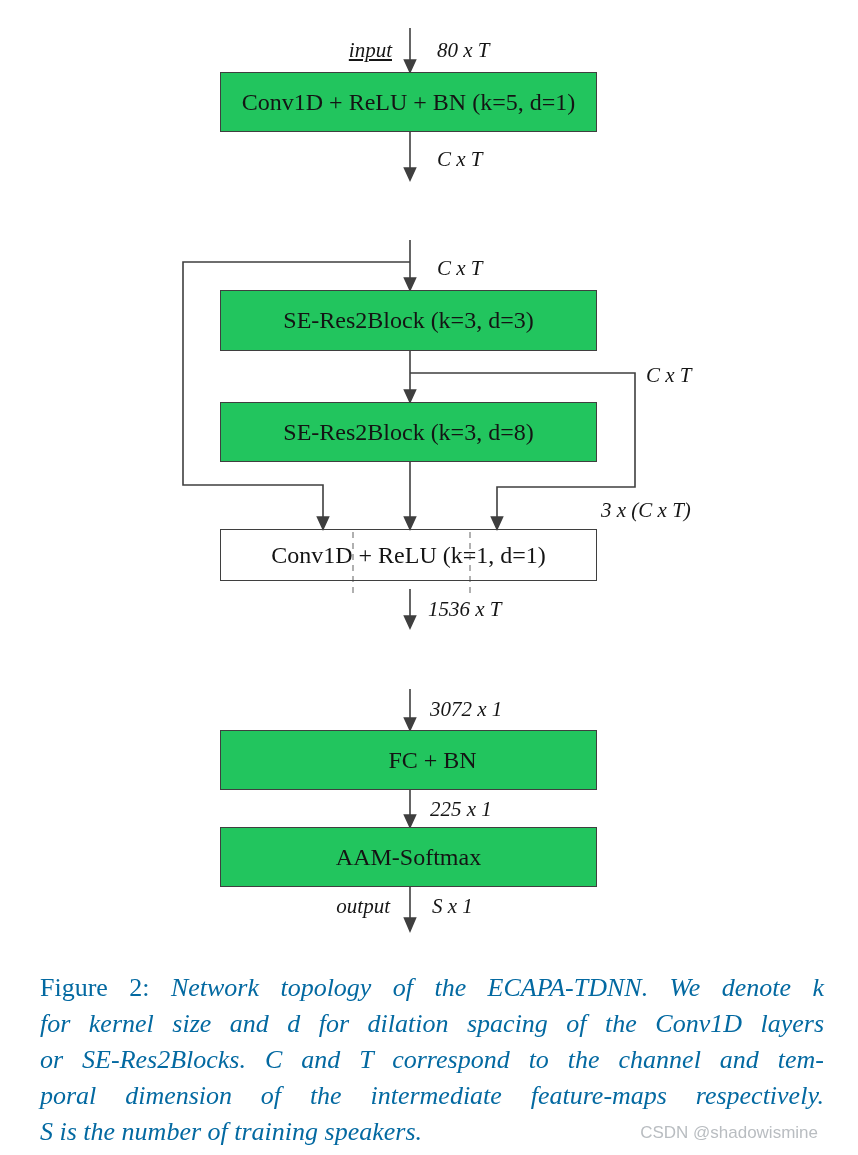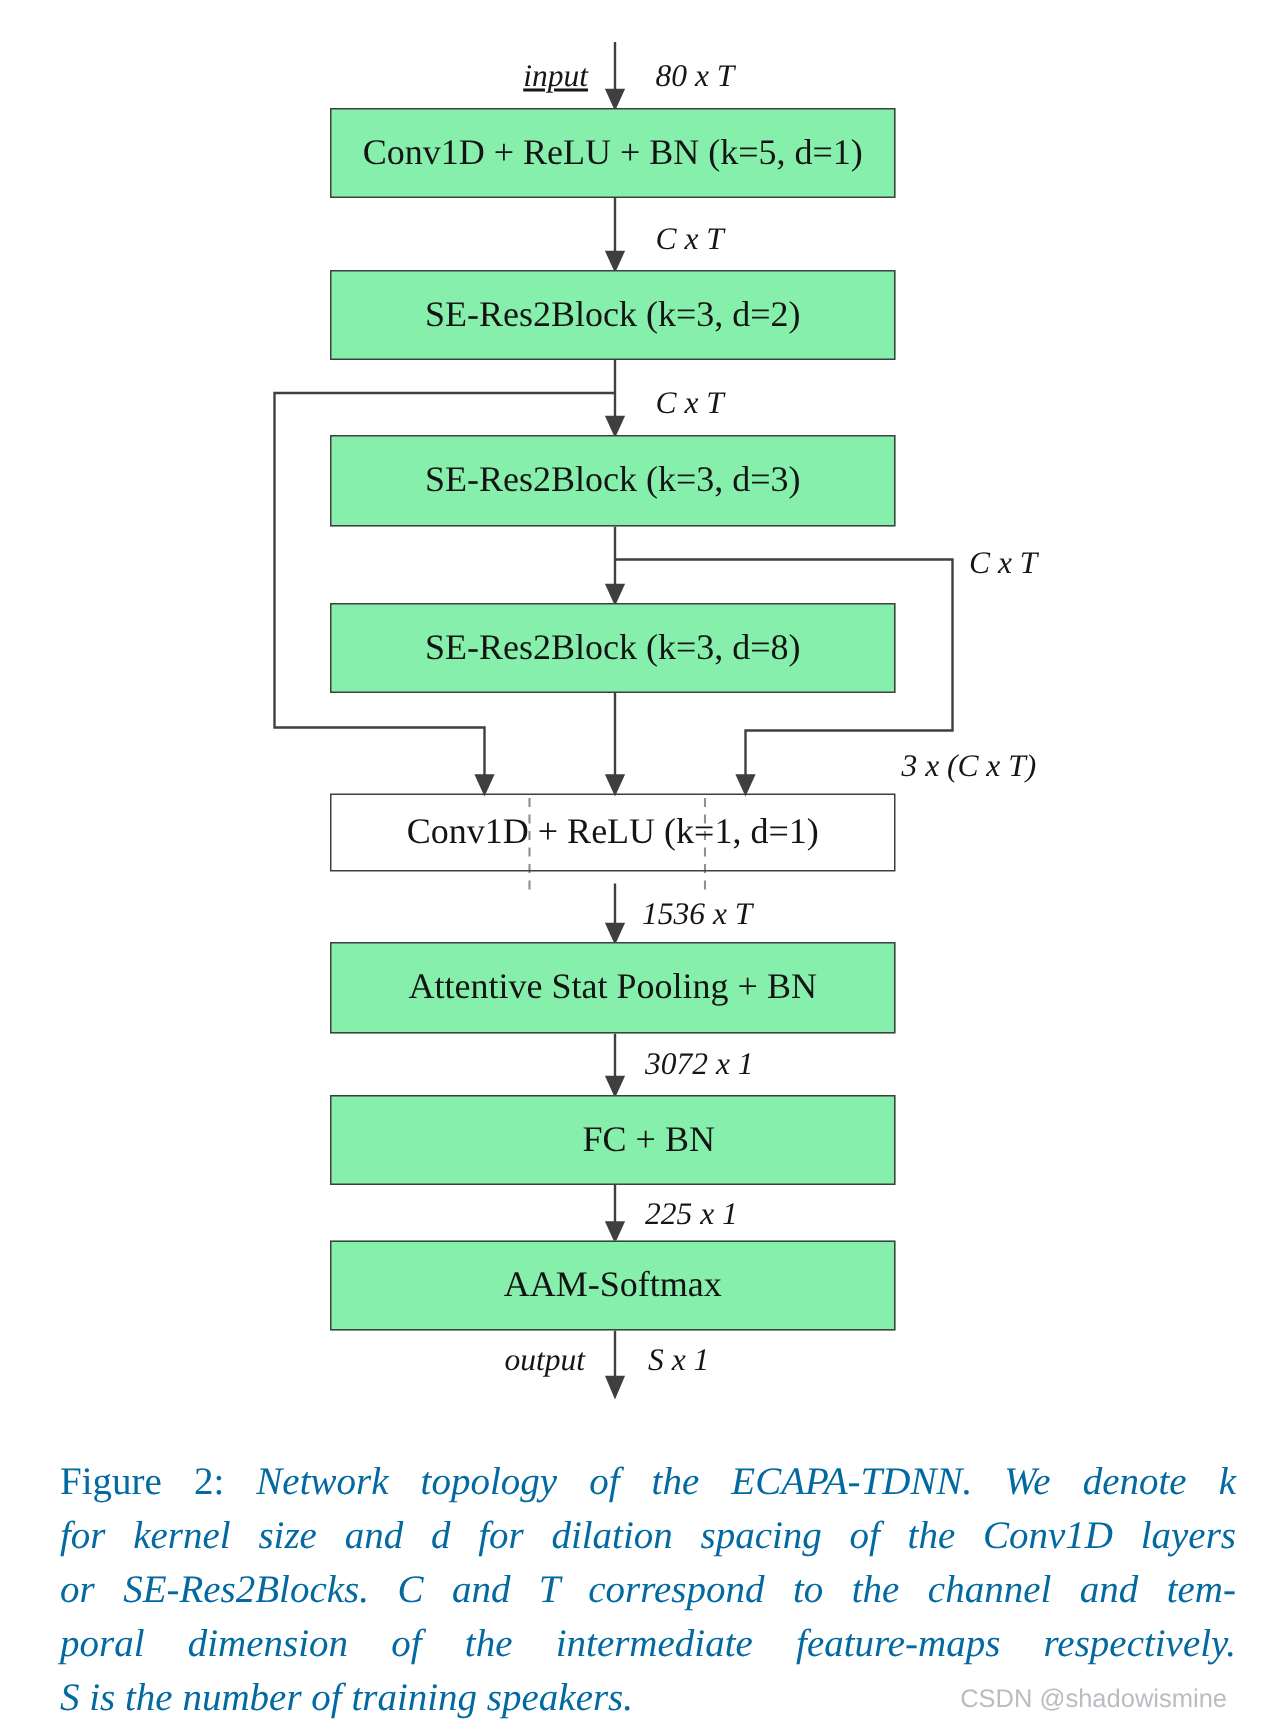--- a/index.html
+++ b/index.html
@@ -12,21 +12,21 @@
     overflow: hidden;
     color: #141414;
   }
   svg.wires { position: absolute; left: 0; top: 0; }
 
   .box {
     position: absolute;
     left: 220px;
     width: 377px;
     box-sizing: border-box;
-    background: #86efac;
+    background: #22c55e;
     border: 1.5px solid var(--line-color, #3f3f3f);
     display: flex;
     align-items: center;
     justify-content: center;
     font-size: 24px;
     white-space: nowrap;
     z-index: 2;
   }
   .b1 { top: 72px;  height: 60px; }
   .b2 { top: 180px; height: 60px; }
@@ -135,34 +135,28 @@
 
     <g stroke="#8f8f8f" stroke-width="1.4">
       <line x1="353" y1="532" x2="353" y2="593" stroke-dasharray="6 5"></line>
       <line x1="470" y1="532" x2="470" y2="593" stroke-dasharray="6 5"></line>
     </g>
   </svg>
 
   <div class="box b1">
     <span>Conv1D + ReLU + BN (k=5, d=1)</span>
   </div>
-  <div class="box b2">
-    <span>SE-Res2Block (k=3, d=2)</span>
-  </div>
   <div class="box b3">
     <span>SE-Res2Block (k=3, d=3)</span>
   </div>
   <div class="box b4">
     <span>SE-Res2Block (k=3, d=8)</span>
   </div>
   <div class="box b5">
     <span>Conv1D + ReLU (k=1, d=1)</span>
-  </div>
-  <div class="box b6">
-    <span>Attentive Stat Pooling + BN</span>
   </div>
   <div class="box b7">
     <span>FC + BN</span>
   </div>
   <div class="box b8">
     <span>AAM-Softmax</span>
   </div>
 
   <div class="lbl lbl-input">input</div>
   <div class="lbl lbl-80xt">80 x T</div>

